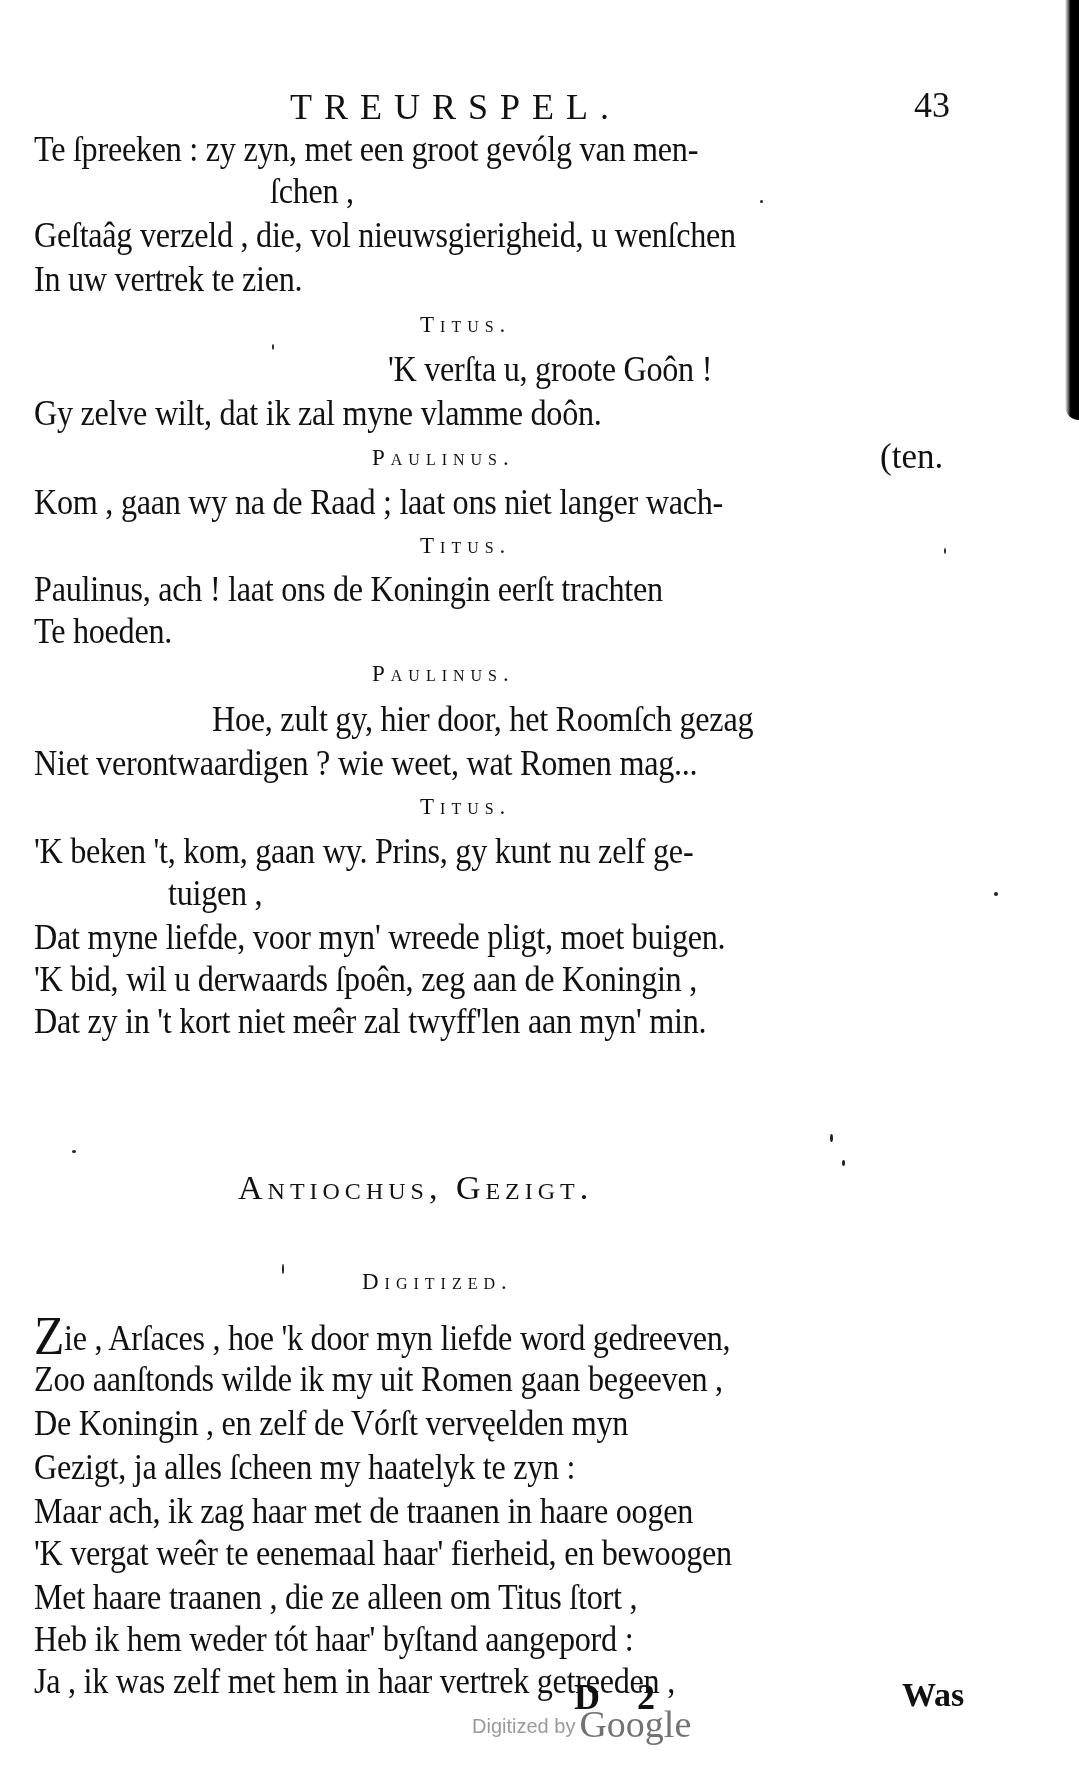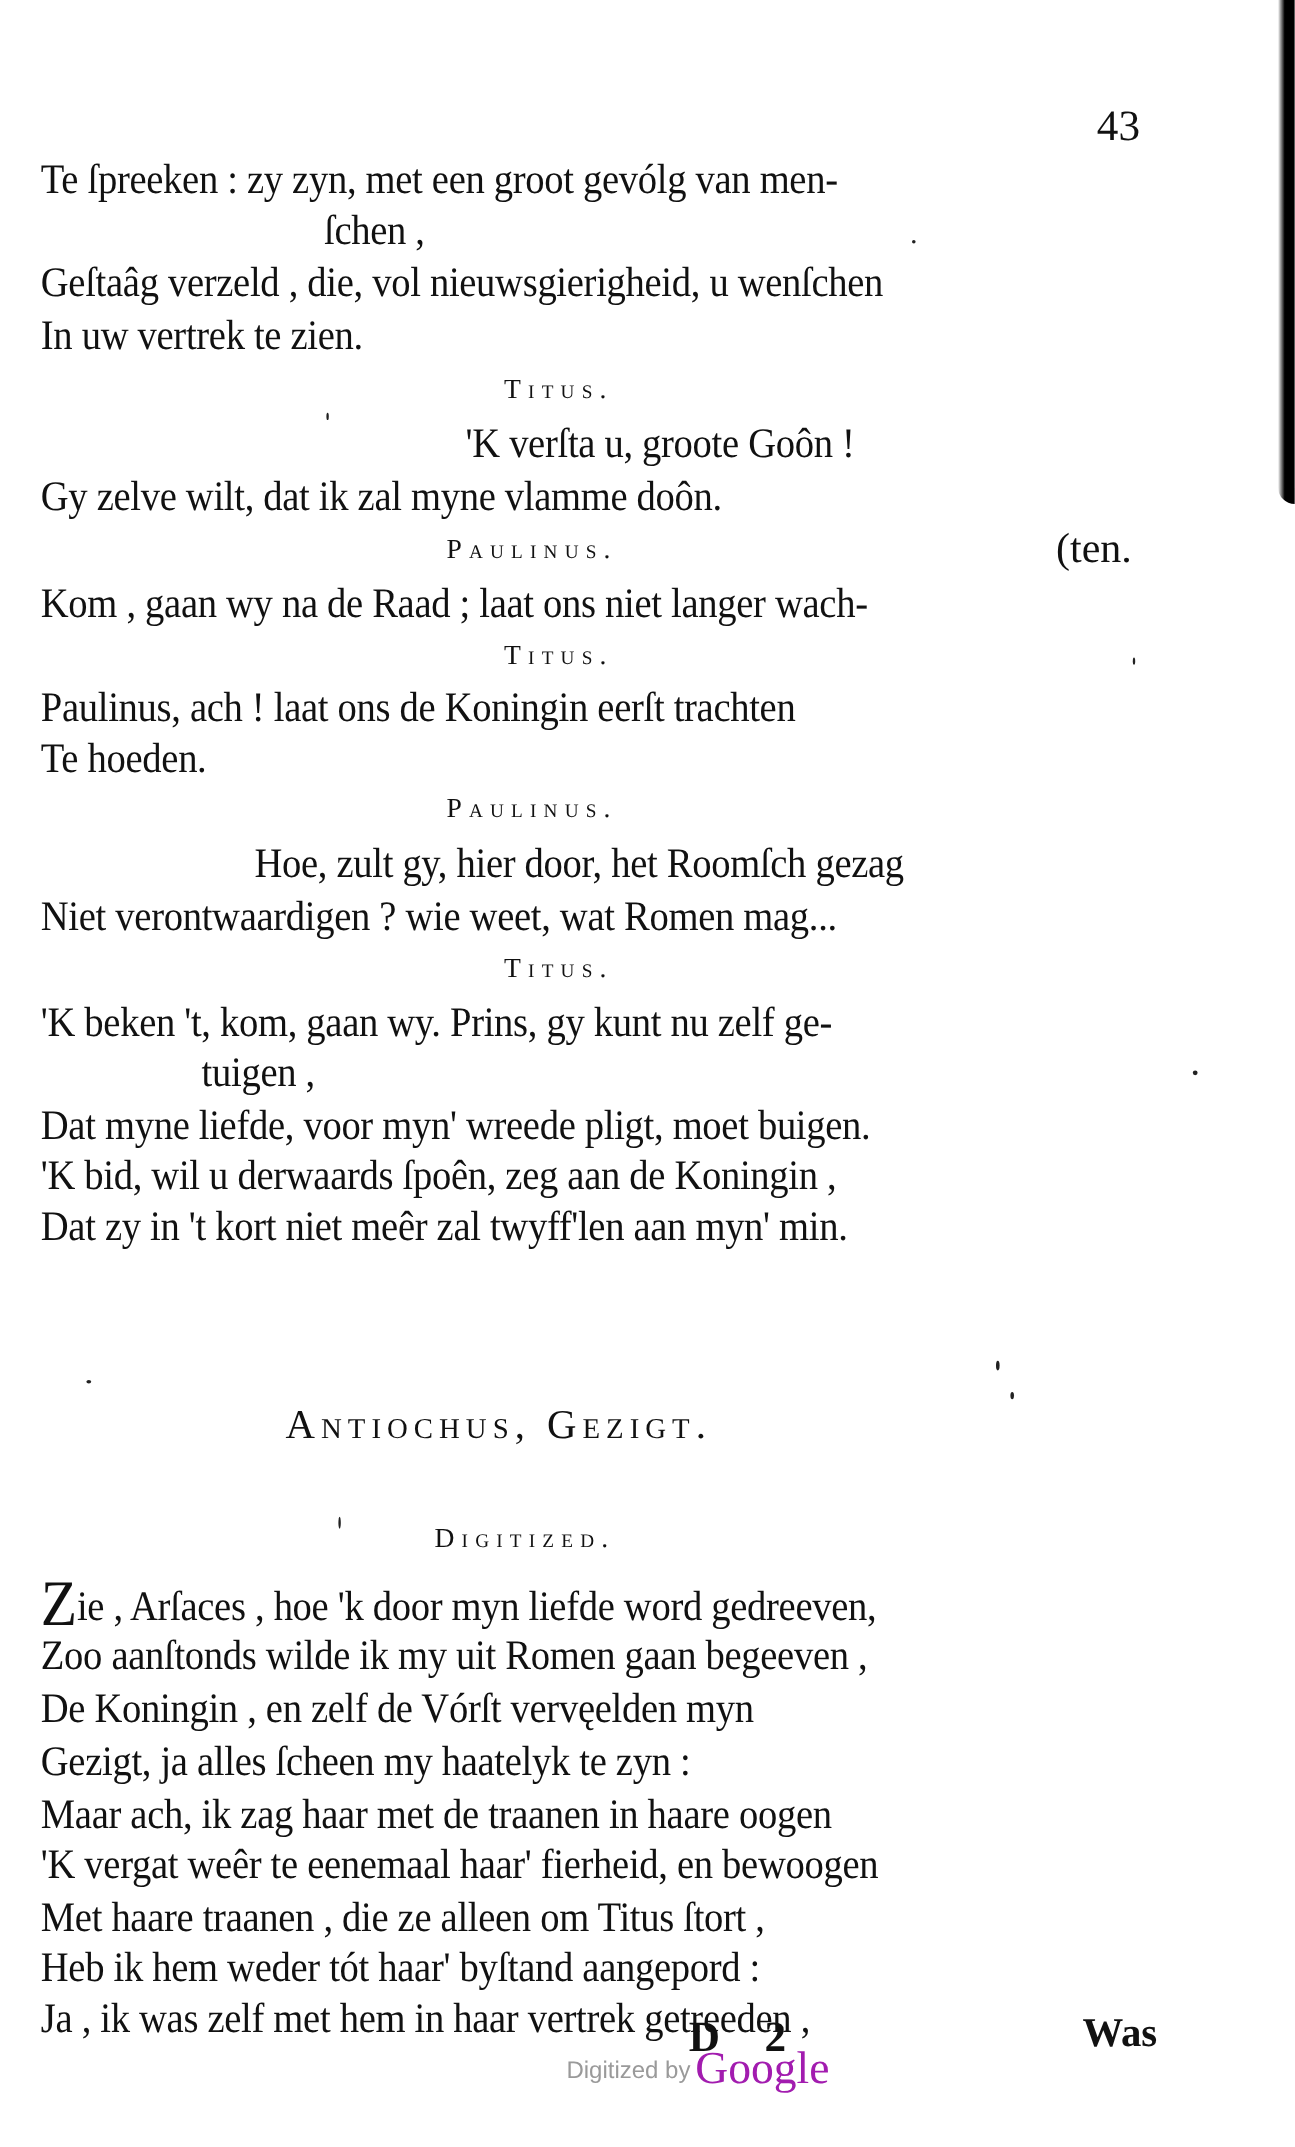--- a/index.html
+++ b/index.html
@@ -120,35 +120,36 @@
       color: #9a9a9a;
     }
     .watermark .small {
       font-family: Liberation Sans, sans-serif;
       font-size: 20px;
       vertical-align: 4px;
     }
     .watermark .big {
       font-family: "Liberation Serif", serif;
       font-size: 38px;
-      color: #a21caf;
+      color: #737373;
     }
     .speck {
       position: absolute;
       background: #222;
       border-radius: 50%;
     }
   </style>
 </head>
 <body>
 
 <div class="page-edge"></div>
 
 <div class="page">
 
+  <div class="running-head">TREURSPEL.</div>
   <div class="page-number">43</div>
 
   <div class="line" style="top:130px">Te ſpreeken :  zy zyn, met een  groot  gevólg van men-</div>
   <div class="line indent-short" style="top:172px;left:270px">ſchen ,</div>
   <div class="line" style="top:216px">Geſtaâg verzeld , die, vol nieuwsgierigheid,  u wenſchen</div>
   <div class="line" style="top:260px">In uw vertrek te zien.</div>
 
   <div class="speaker" style="top:307px;left:420px">Titus.</div>
   <div class="line" style="top:350px;left:388px">'K verſta u, groote Goôn !</div>
   <div class="line" style="top:394px">Gy zelve wilt,  dat ik zal myne vlamme doôn.</div>

